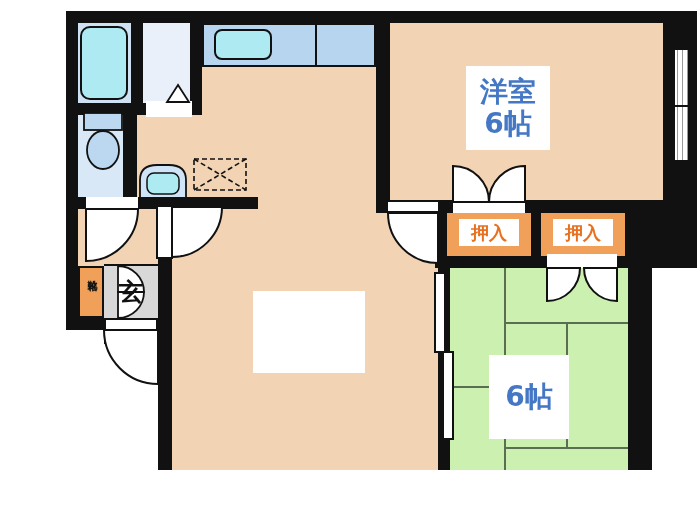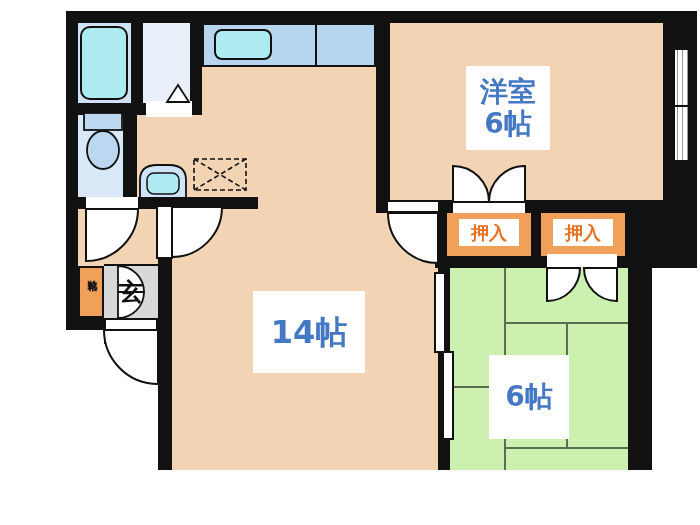--- a/index.html
+++ b/index.html
@@ -141,21 +141,20 @@
       <rect x="194" y="159" width="52" height="31"></rect>
       <path d="M194,159 L246,190 M246,159 L194,190"></path>
     </g>
   </svg>
 
   <div class="label-box" style="left:466px;top:66px;width:84px;height:84px;font-size:28px;">
     <span>洋室</span>
     <span>6帖</span>
   </div>
   <div class="label-box" style="left:253px;top:291px;width:112px;height:82px;font-size:32px;">
-    <span>14帖</span>
   </div>
   <div class="label-box" style="left:489px;top:355px;width:80px;height:84px;font-size:28px;">
     <span>6帖</span>
   </div>
   <div class="closet-label" style="left:459px;top:219px;width:60px;height:27px;">
     <span>押入</span>
   </div>
   <div class="closet-label" style="left:553px;top:219px;width:60px;height:27px;">
     <span>押入</span>
   </div>

